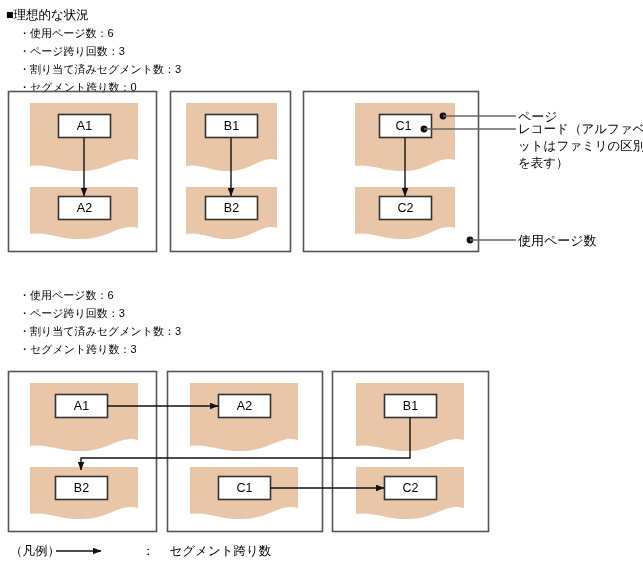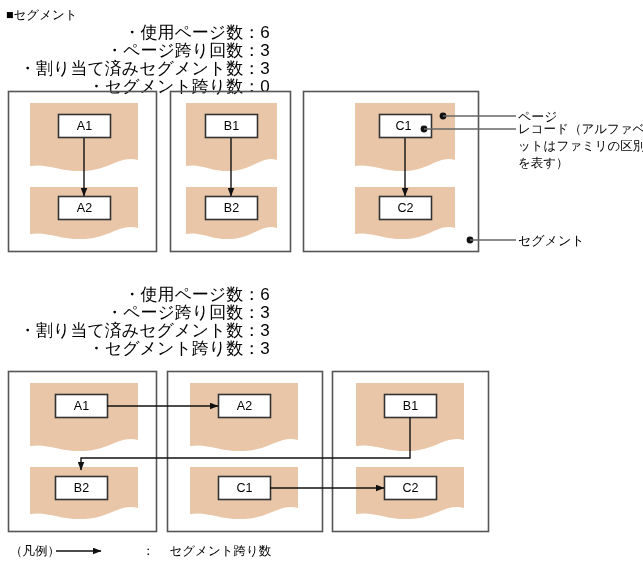--- a/index.html
+++ b/index.html
@@ -24,24 +24,23 @@
     white-space: nowrap;
     letter-spacing: 0px;
   }
   .section-head .hd-title {
     display: block;
     font-size: 12.5px;
   }
   .bullet-line {
     display: block;
     padding-left: 13px;
-    font-size: 17px;
+    font-size: 11px;
     line-height: 18px;
     white-space: nowrap;
-    text-align: right;
   }
 
   
   .diagram {
     position: absolute;
     left: 0;
     top: 0;
   }
   .diagram svg { display: block; }
 
@@ -78,21 +77,21 @@
     width: 46px;
     height: 12px;
     position: relative;
     margin-right: 2px;
   }
 </style>
 </head>
 <body>
 
 <div class="section-head" style="left:6px; top:6px;">
-  <span class="hd-title">■セグメント</span>
+  <span class="hd-title">■理想的な状況</span>
   <span class="bullet-line">・使用ページ数：6</span>
   <span class="bullet-line">・ページ跨り回数：3</span>
   <span class="bullet-line">・割り当て済みセグメント数：3</span>
   <span class="bullet-line">・セグメント跨り数：0</span>
 </div>
 
 <div class="section-head" style="left:6px; top:286px;">
   <span class="bullet-line">・使用ページ数：6</span>
   <span class="bullet-line">・ページ跨り回数：3</span>
   <span class="bullet-line">・割り当て済みセグメント数：3</span>
@@ -203,20 +202,20 @@
   <line x1="270" y1="488" x2="384" y2="488" stroke="#111111" stroke-width="1.4" marker-end="url(#arrowhead)"></line>
 
   <line x1="56" y1="551" x2="101" y2="551" stroke="#111111" stroke-width="1.6" marker-end="url(#arrowhead)"></line>
 </svg>
 </div>
 
 <div class="annot" style="left:518px; top:108px;">ページ</div>
 
 <div class="annot-multi" style="left:518px; top:121px;">レコード（アルファベットはファミリの区別を表す）</div>
 
-<div class="annot" style="left:518px; top:232px;">セグメント</div>
+<div class="annot" style="left:518px; top:232px;">使用ページ数</div>
 
 <div class="legend-row" style="left:10px; top:543px;">
   <span class="legend-label">（凡例）</span>
   <span class="legend-arrow"></span>
   <span>：</span>
   <span>セグメント跨り数</span>
 </div>
 
 </body></html>

